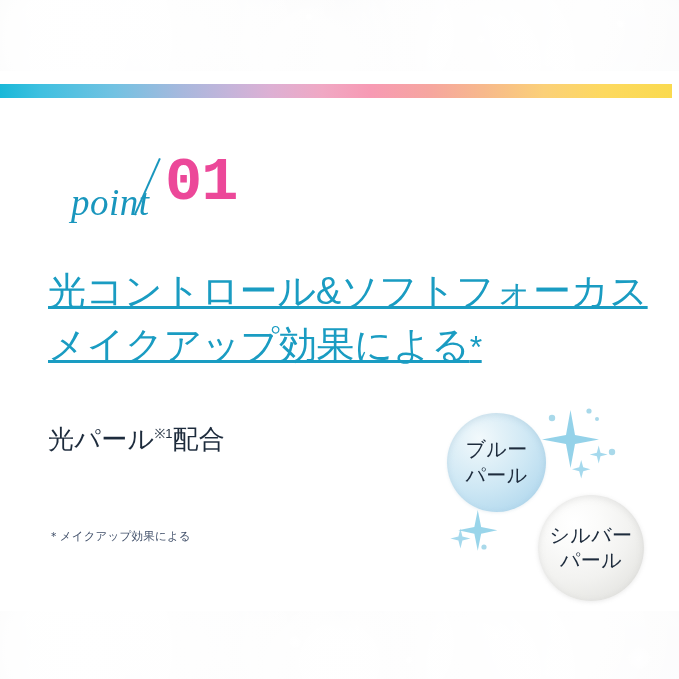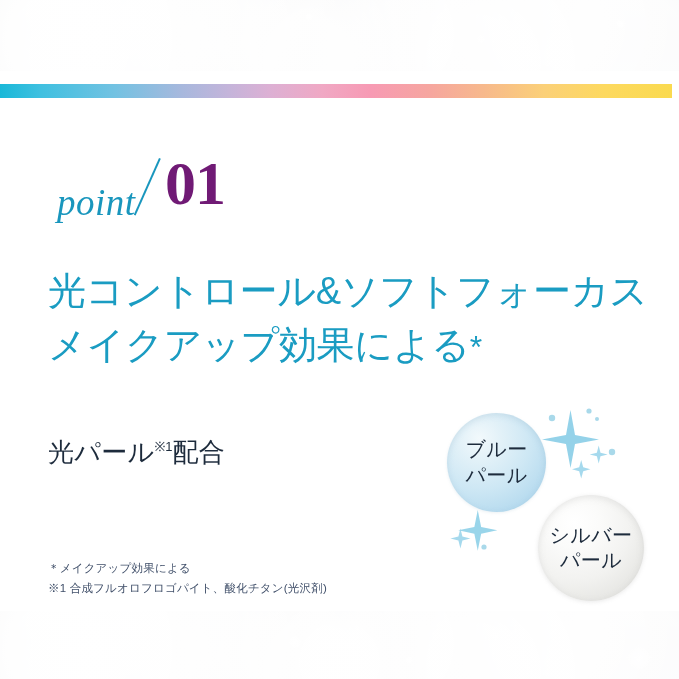--- a/index.html
+++ b/index.html
@@ -74,76 +74,75 @@
       #f6a69f 64%,
       #f7b98c 72%,
       #fbd078 81%,
       #fdd95f 90%,
       #fada4f 100%);
   }
 
   
   .point-block { position:absolute; left:55px; top:152px; height:76px; }
   .point-word {
-    position:absolute; left:2px; bottom:4px;
+    position:absolute; left:16px; bottom:4px;
     font-family:"Liberation Serif", serif;
     font-style:italic;
     font-size:37px;
     letter-spacing:.5px;
     color:#1996bd;
   }
   .point-num {
     position:absolute; left:110px; top:0;
-    font-family:Liberation Serif, serif;
+    font-family:Liberation Mono, monospace;
     font-weight:bold;
     font-size:62px;
     letter-spacing:-1px;
-    color:#701a75;
+    color:#ec4899;
     line-height:1;
   }
   .point-slash {
     position:absolute; left:104px; top:6px;
     width:2.4px; height:62px;
     background:#1996bd;
     transform:rotate(24deg);
     transform-origin:top left;
   }
 
   
   .headline {
     position:absolute; left:48px; top:265px;
     width:600px;
     color:#1a9cc2;
     font-size:38px;
     line-height:1.42;
     letter-spacing:-0.4px;
     font-weight:400;
   }
-  .headline .ln { display:block; white-space:nowrap; }
+  .headline .ln { display:block; white-space:nowrap;text-decoration:underline; }
   .headline .ast { font-size:32px; }
 
   
   .lead {
     position:absolute; left:48px; top:418px;
     color:#1d2b3c;
     font-size:26px;
     line-height:1.62;
     letter-spacing:.3px;
   }
-  .lead .ln { display:block; white-space:nowrap;margin-top:13px; }
+  .lead .ln { display:block; white-space:nowrap; }
   .lead sup { font-size:13px; vertical-align:super; letter-spacing:0; }
 
   
   .notes {
     position:absolute; left:48px; top:527px;
     color:#41506a;
     font-size:11.5px;
     line-height:1.72;
     letter-spacing:.2px;
-    margin-top:32px;
   }
   .notes .ln { display:block; white-space:nowrap; }
 
   
   .pearl {
     position:absolute; border-radius:50%;
     display:flex; align-items:center; justify-content:center;
     text-align:center;
     color:#1d2b3c;
     font-size:20px; line-height:1.26;
@@ -192,21 +191,20 @@
     <span class="ln">光コントロール&amp;ソフトフォーカス</span>
     <span class="ln"><span>メイクアップ効果による</span><span class="ast">*</span></span>
   </div>
 
   <div class="lead">
     <span class="ln"><span>光パール</span><sup>※1</sup><span>配合</span></span>
   </div>
 
   <div class="notes">
     <span class="ln">＊メイクアップ効果による</span>
-    <span class="ln">※1 合成フルオロフロゴパイト、酸化チタン(光沢剤)</span>
   </div>
 
   <svg class="svg-stars" viewBox="0 0 110 140">
     <g fill="#8ed0e8">
       <path d="M26 27 L30.5 2 L35 27 L59 31.5 L35 36 L30.5 60 L26 36 L2 31.5 Z" opacity="0.95"></path>
       <path d="M28.5 18 L33 31 L27 33.5 Z" opacity="0.0"></path>
       <path d="M57 48 L59.5 38 L62 48 L72 50.5 L62 53 L59.5 63 L57 53 L47 50.5 Z" opacity="0.8" transform="scale(0.72) translate(22,14)"></path>
       <path d="M47 66 L49.5 57 L52 66 L61 68.5 L52 71 L49.5 80 L47 71 L38 68.5 Z" opacity="0.8" transform="scale(0.8) translate(2,8)"></path>
     </g>
     <g fill="#a9d9ea">

